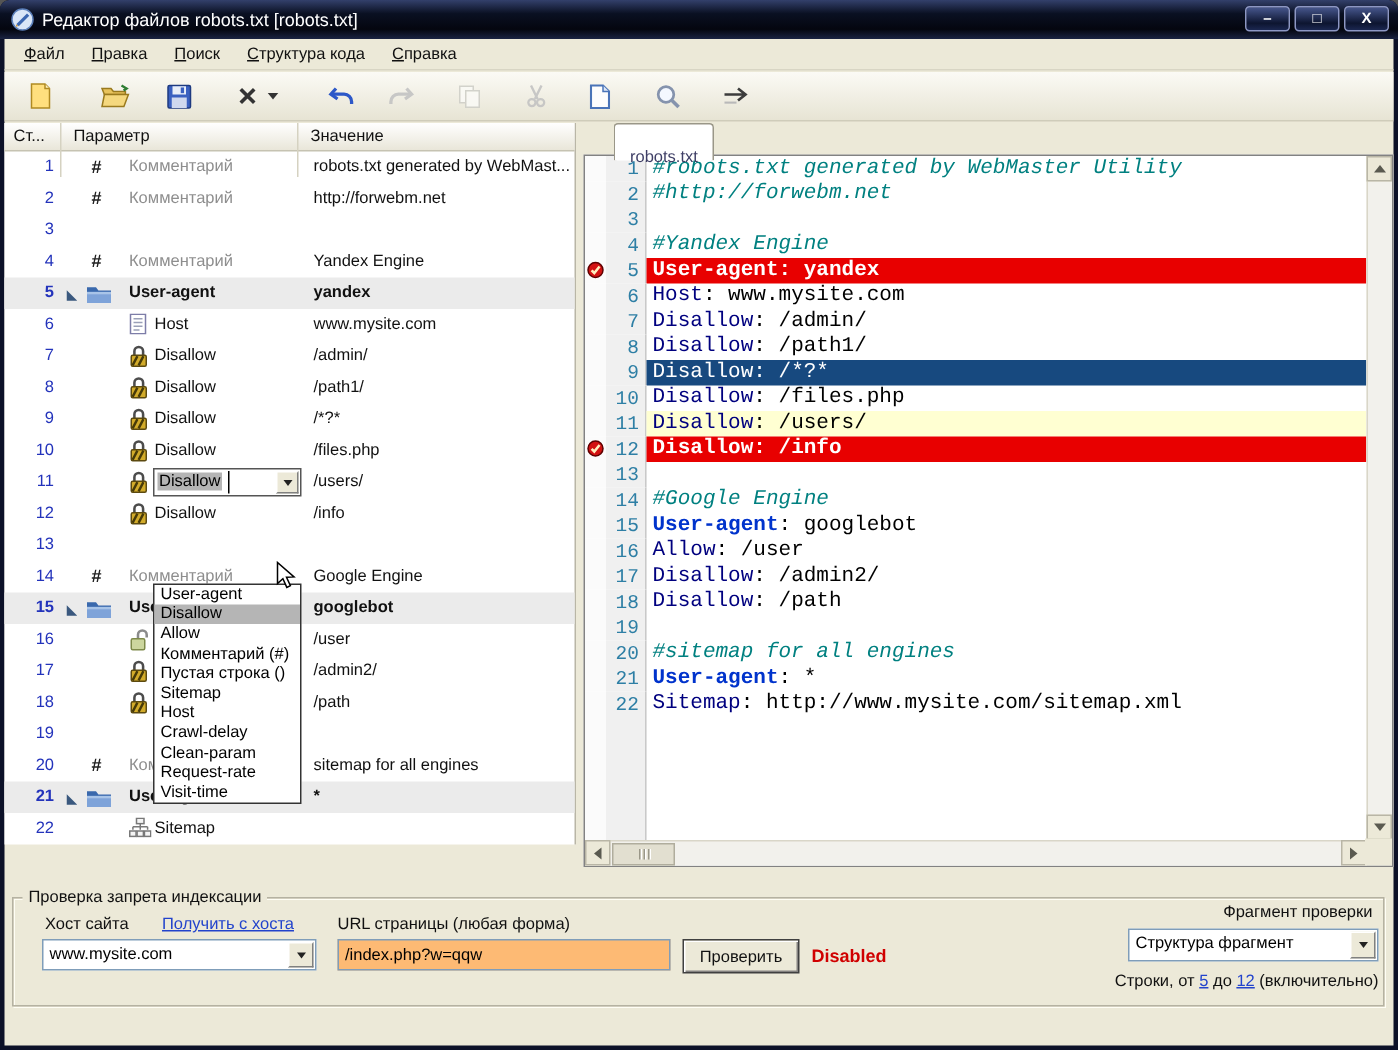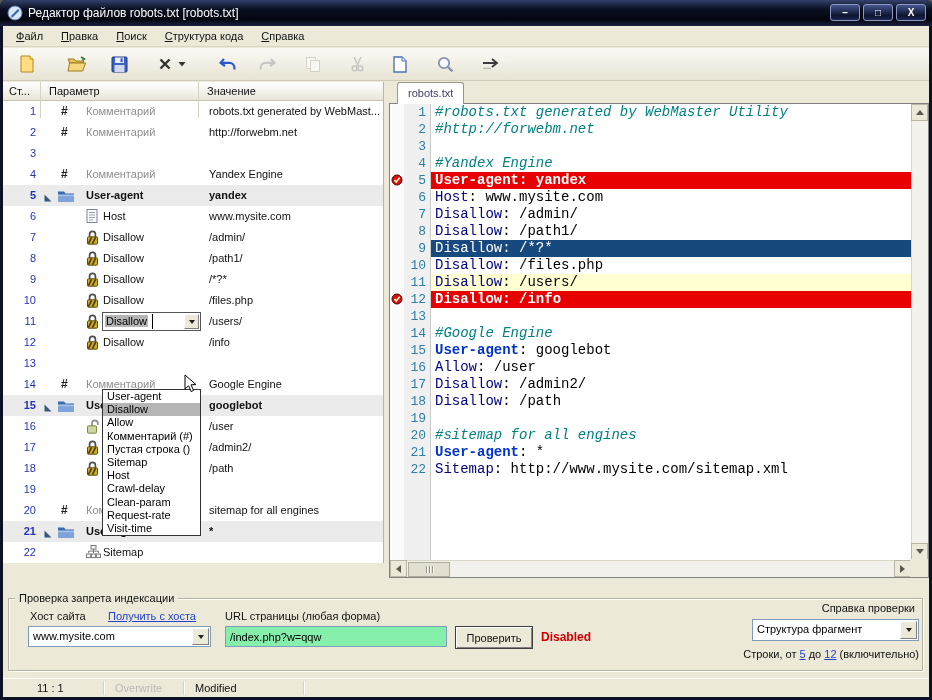--- a/index.html
+++ b/index.html
@@ -55,21 +55,21 @@
     display:flex;align-items:center;justify-content:center;}
   .arr-down{width:0;height:0;border-left:3.5px solid transparent;border-right:3.5px solid transparent;
     border-top:4px solid #222;}
   .dropdown{position:absolute;left:99px;top:307px;width:99px;background:#ffffff;border:1px solid #333;
     z-index:30;font-size:11px;}
   .dd-item{height:13.2px;line-height:13px;padding-left:4px;white-space:nowrap;color:#000;}
   .dd-item.sel{background:#b5b5b5;}
   .cursor{position:absolute;left:181px;top:292px;z-index:40;}
   
   .editor{position:absolute;left:386px;top:56px;width:540px;height:498px;}
-  .tab{position:absolute;left:8px;top:0;height:22px;padding:0 10px;background:#ffffff;
+  .tab{position:absolute;left:20px;top:0;height:22px;padding:12px 10px;background:#ffffff;
     border:1px solid #9a97887;border:1px solid #9a9788;border-bottom:none;border-radius:3px 3px 0 0;
     font-size:11px;line-height:21px;color:#3f3f66;z-index:3;}
   .ed-frame{position:absolute;left:0;top:21px;width:540px;height:475px;background:#ffffff;
     border:1px solid #828282;}
   .ed-lines{position:absolute;left:0;top:0;width:521px;height:456px;overflow:hidden;
     font-family:"Liberation Mono","DejaVu Sans Mono",monospace;font-size:14px;}
   .ed-line{position:relative;height:17px;display:flex;}
   .ed-marker{width:14px;background:#fbfbfb;position:relative;flex:none;}
   .ed-marker svg{position:absolute;left:1px;top:2px;}
   .ed-num{width:27px;flex:none;background:#f0f0f0;border-right:1px solid #c9c9c9;
@@ -105,21 +105,21 @@
   .groupbox{position:absolute;left:5px;top:35px;width:915px;height:73px;
     border:1px solid #b5b2a2;box-shadow:inset 1px 1px 0 #fffef5, 1px 1px 0 #fffef5;}
   .group-label{position:absolute;left:12px;top:29px;background:#ece9d8;padding:0 4px;color:#111;}
   .lbl{position:absolute;color:#111;}
   .link{color:#2243cc;text-decoration:underline;}
   .combo{position:absolute;height:21px;background:#fff;border:1px solid #7f9db9;}
   .combo .txt{position:absolute;left:4px;top:3px;color:#000;white-space:nowrap;}
   .combo .btn{position:absolute;right:1px;top:1px;bottom:1px;width:17px;background:#ece9d8;
     border:1px solid #fff;border-right-color:#808080;border-bottom-color:#808080;
     display:flex;align-items:center;justify-content:center;}
-  .txtinput{position:absolute;height:21px;background:#86efac;border:1px solid #7f9db9;
+  .txtinput{position:absolute;height:21px;background:#fdba74;border:1px solid #7f9db9;
     font-family:"Liberation Sans",sans-serif;font-size:11px;padding:0 4px;color:#000;}
   .button{position:absolute;height:23px;background:#ece9d8;border:1px solid #404040;
     box-shadow:inset 1px 1px 0 #ffffff, inset -1px -1px 0 #848280;
     font-size:11px;display:flex;align-items:center;justify-content:center;color:#111;}
   .button::first-letter{text-decoration:underline;}
   .status-red{position:absolute;color:var(--disabled-red);font-weight:bold;font-size:12px;}
   
   .statusbar{position:absolute;left:0;top:652px;width:926px;height:19px;background:#ece9d8;
     border-top:1px solid #fffef5;font-size:11px;color:#111;}
   .statusbar .sep{position:absolute;top:2px;bottom:2px;width:1px;background:#d8d5c4;box-shadow:1px 0 0 #fff;}
@@ -618,35 +618,27 @@
         <div class="btn">
             <div class="arr-down"></div>
           </div>
       </div>
 
       <input class="txtinput" style="left: 222px; top: 63px; width: 222px;" value="/index.php?w=qqw">
 
       <div class="button" style="left:452px;top:63px;width:78px">Проверить</div>
       <div class="status-red" style="left:538px;top:67px">Disabled</div>
 
-      <div class="lbl" style="right:14px;top:39px">Справка проверки</div>
+      <div class="lbl" style="right:14px;top:39px">Фрагмент проверки</div>
       <div class="combo" style="right:10px;top:56px;width:167px;height:22px">
         <div class="txt">Структура фрагмент</div>
         <div class="btn">
             <div class="arr-down"></div>
           </div>
       </div>
       <div class="lbl" style="right:10px;top:85px">
         <span>Строки, от </span><span class="link">5</span><span> до </span><span class="link">12</span><span> (включительно)</span>
       </div>
     </div>
 
-    <div class="statusbar">
-      <div class="sep" style="left:100px"></div>
-      <div class="sep" style="left:180px"></div>
-      <div class="sep" style="left:300px"></div>
-      <div class="sb-text" style="left:34px">11 : 1</div>
-      <div class="sb-text dim" style="left:112px">Overwrite</div>
-      <div class="sb-text" style="left:192px">Modified</div>
-    </div>
 
   </div>
 </div>
 
 </body></html>

